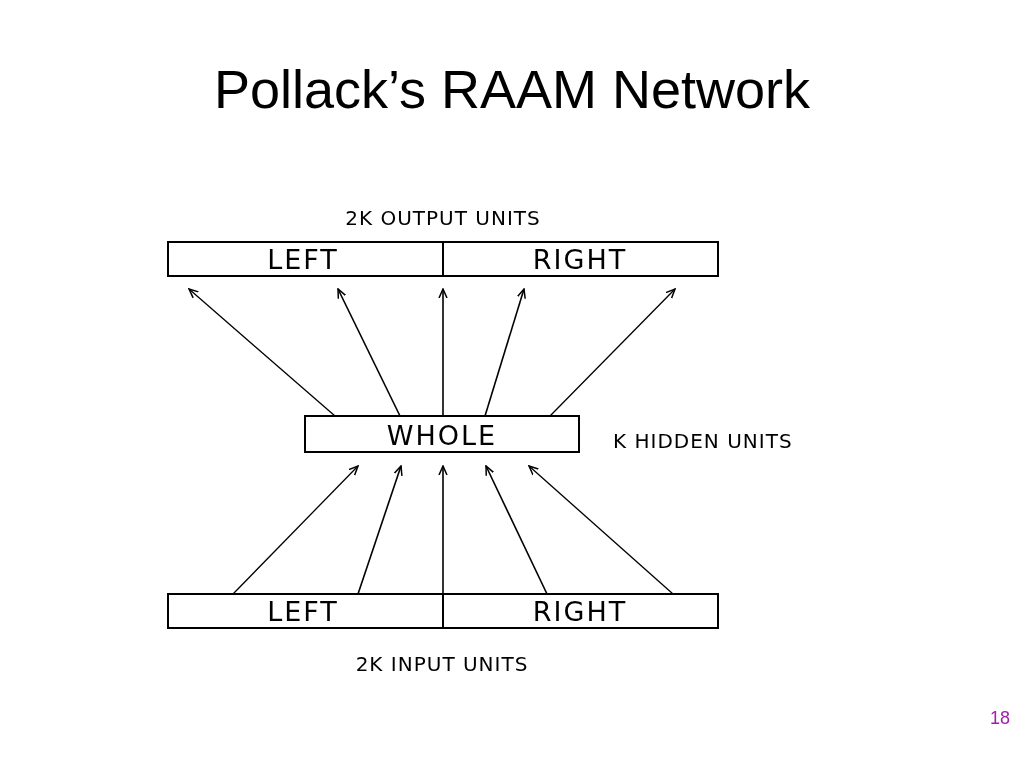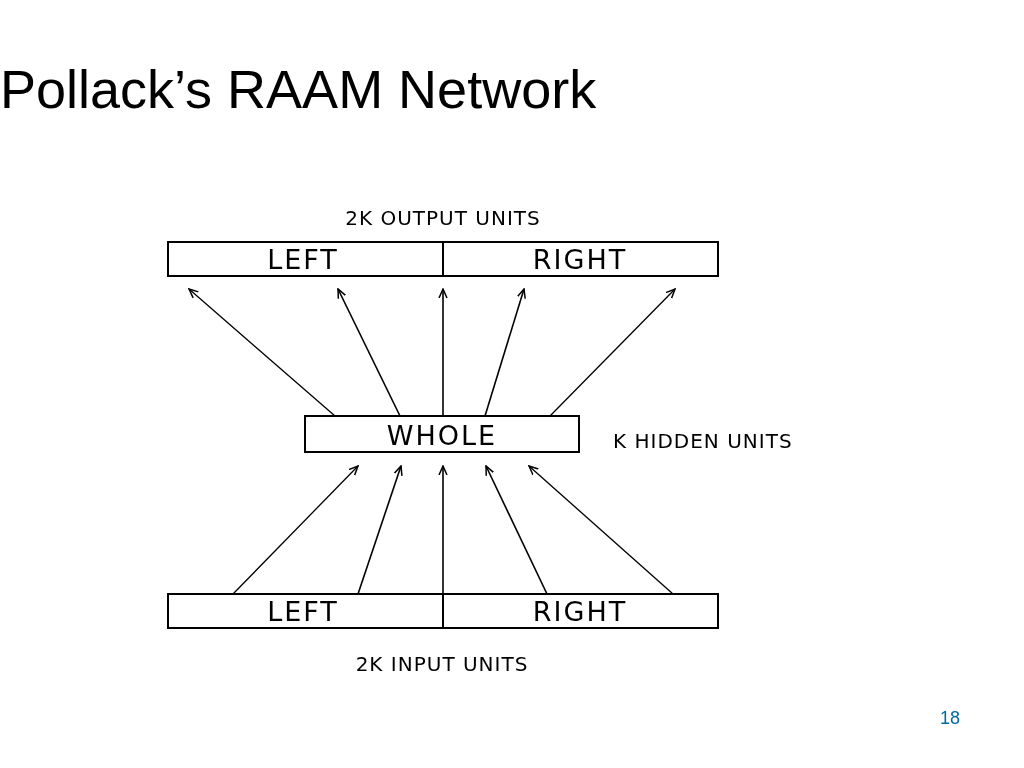--- a/index.html
+++ b/index.html
@@ -1,18 +1,18 @@
 <!DOCTYPE html>
 <html><head>
   <meta charset="utf-8">
   <style>
     html, body { margin:0; padding:0; background:#ffffff; }
     body { width:1024px; height:768px; position:relative; overflow:hidden; font-family:"Liberation Sans", sans-serif; }
-    .title { position:absolute; left:0; top:62px; width:1024px; text-align:left; font-size:54px; color:#000; line-height:1; }
-    .slide-num { position:absolute; left:930px; top:708px; width:40px; text-align:center; font-size:18px; color:#0369a1; }
+    .title { position:absolute; left:0; top:62px; width:1024px; text-align:center; font-size:54px; color:#000; line-height:1; }
+    .slide-num { position:absolute; left:980px; top:708px; width:40px; text-align:center; font-size:18px; color:#a21caf; }
     svg.diagram { position:absolute; left:0; top:0; }
     .lbl { font-family:"DejaVu Sans", sans-serif; fill:#000; }
   </style>
 </head>
 <body>
 
 <div class="title">Pollack’s RAAM Network</div>
 
 <svg class="diagram" width="1024" height="768">
   <defs>

